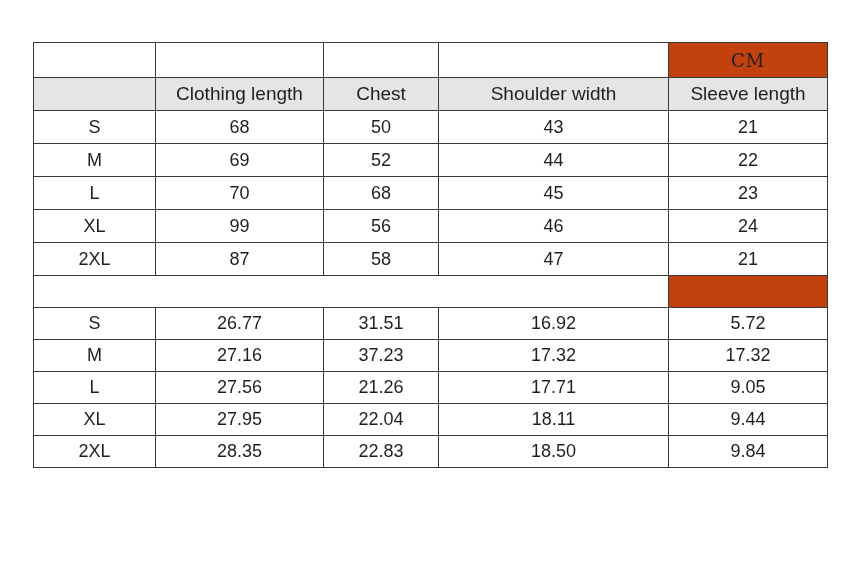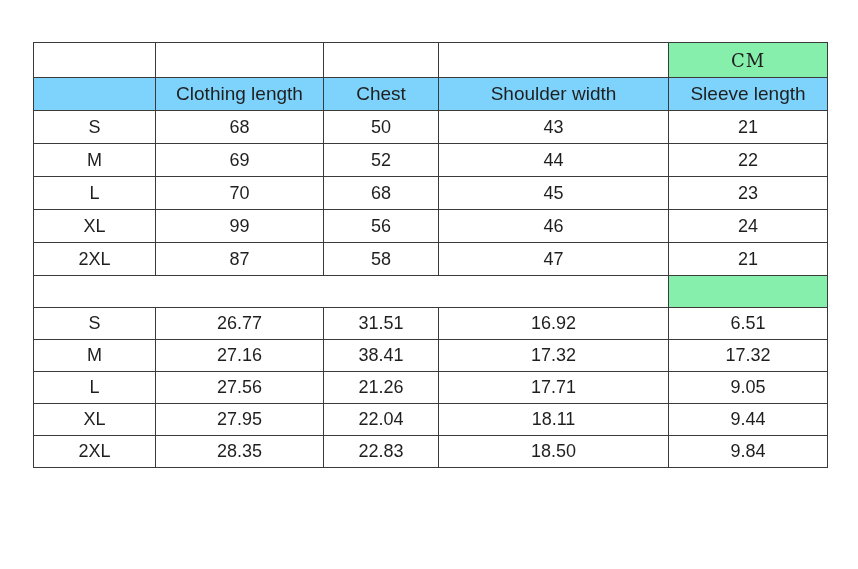--- a/index.html
+++ b/index.html
@@ -30,27 +30,27 @@
     vertical-align: middle;
     padding: 0;
     font-size: 18px;
     color: #1f1f1f;
     overflow: hidden;
     white-space: nowrap;
   }
   tr.r-unit td { height: 34px; }
   tr.r-head td {
     height: 32px;
-    background: #7dd3fc;
+    background: #e5e5e5;
     font-size: 19px;
   }
   tr.r-cm td { height: 32px; }
   tr.r-sep td { height: 31px; }
   tr.r-in td { height: 31px; }
-  td.gray { background: #86efac; }
+  td.gray { background: #c2410c; }
   td.unit-cell {
     font-family: "DejaVu Serif", serif;
     font-size: 17px;
     letter-spacing: 1px;
   }
 </style>
 </head>
 <body>
 
 <div class="canvas">
@@ -119,26 +119,26 @@
     <tr class="r-sep">
       <td colspan="4"></td>
       <td class="gray"></td>
     </tr>
 
     <tr class="r-in">
       <td>S</td>
       <td>26.77</td>
       <td>31.51</td>
       <td>16.92</td>
-      <td>6.51</td>
+      <td>5.72</td>
     </tr>
     <tr class="r-in">
       <td>M</td>
       <td>27.16</td>
-      <td>38.41</td>
+      <td>37.23</td>
       <td>17.32</td>
       <td>17.32</td>
     </tr>
     <tr class="r-in">
       <td>L</td>
       <td>27.56</td>
       <td>21.26</td>
       <td>17.71</td>
       <td>9.05</td>
     </tr>

